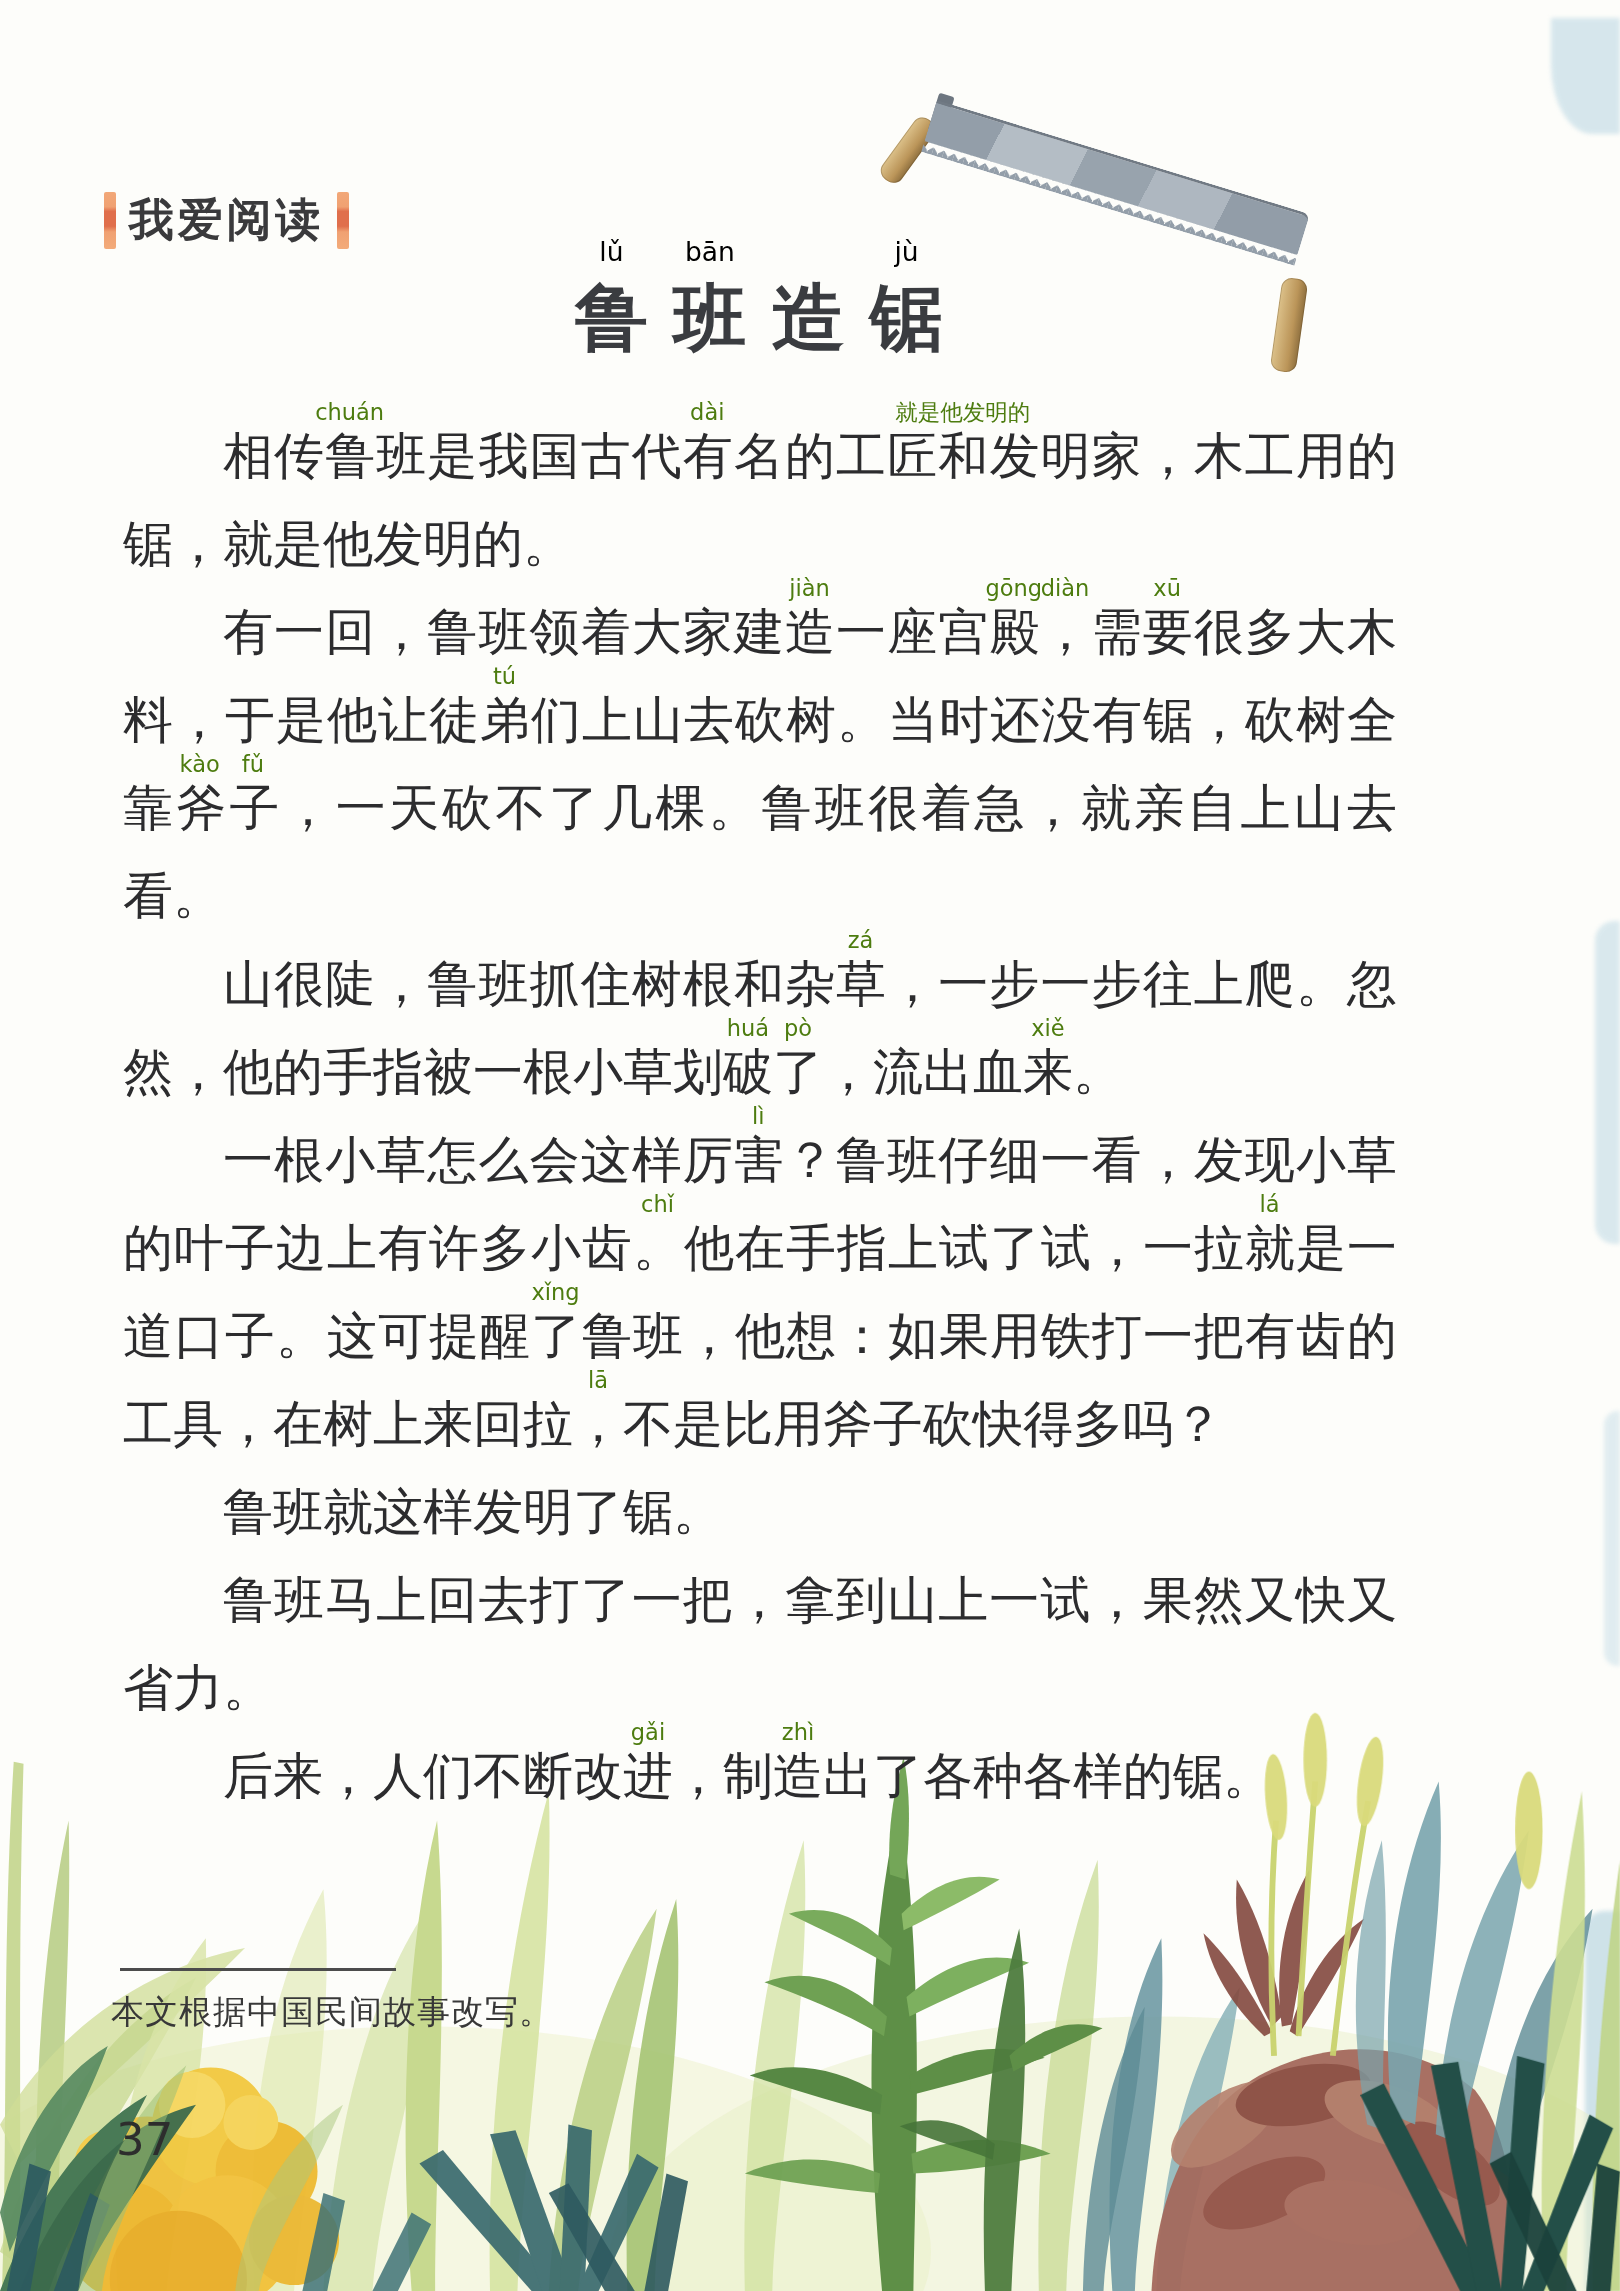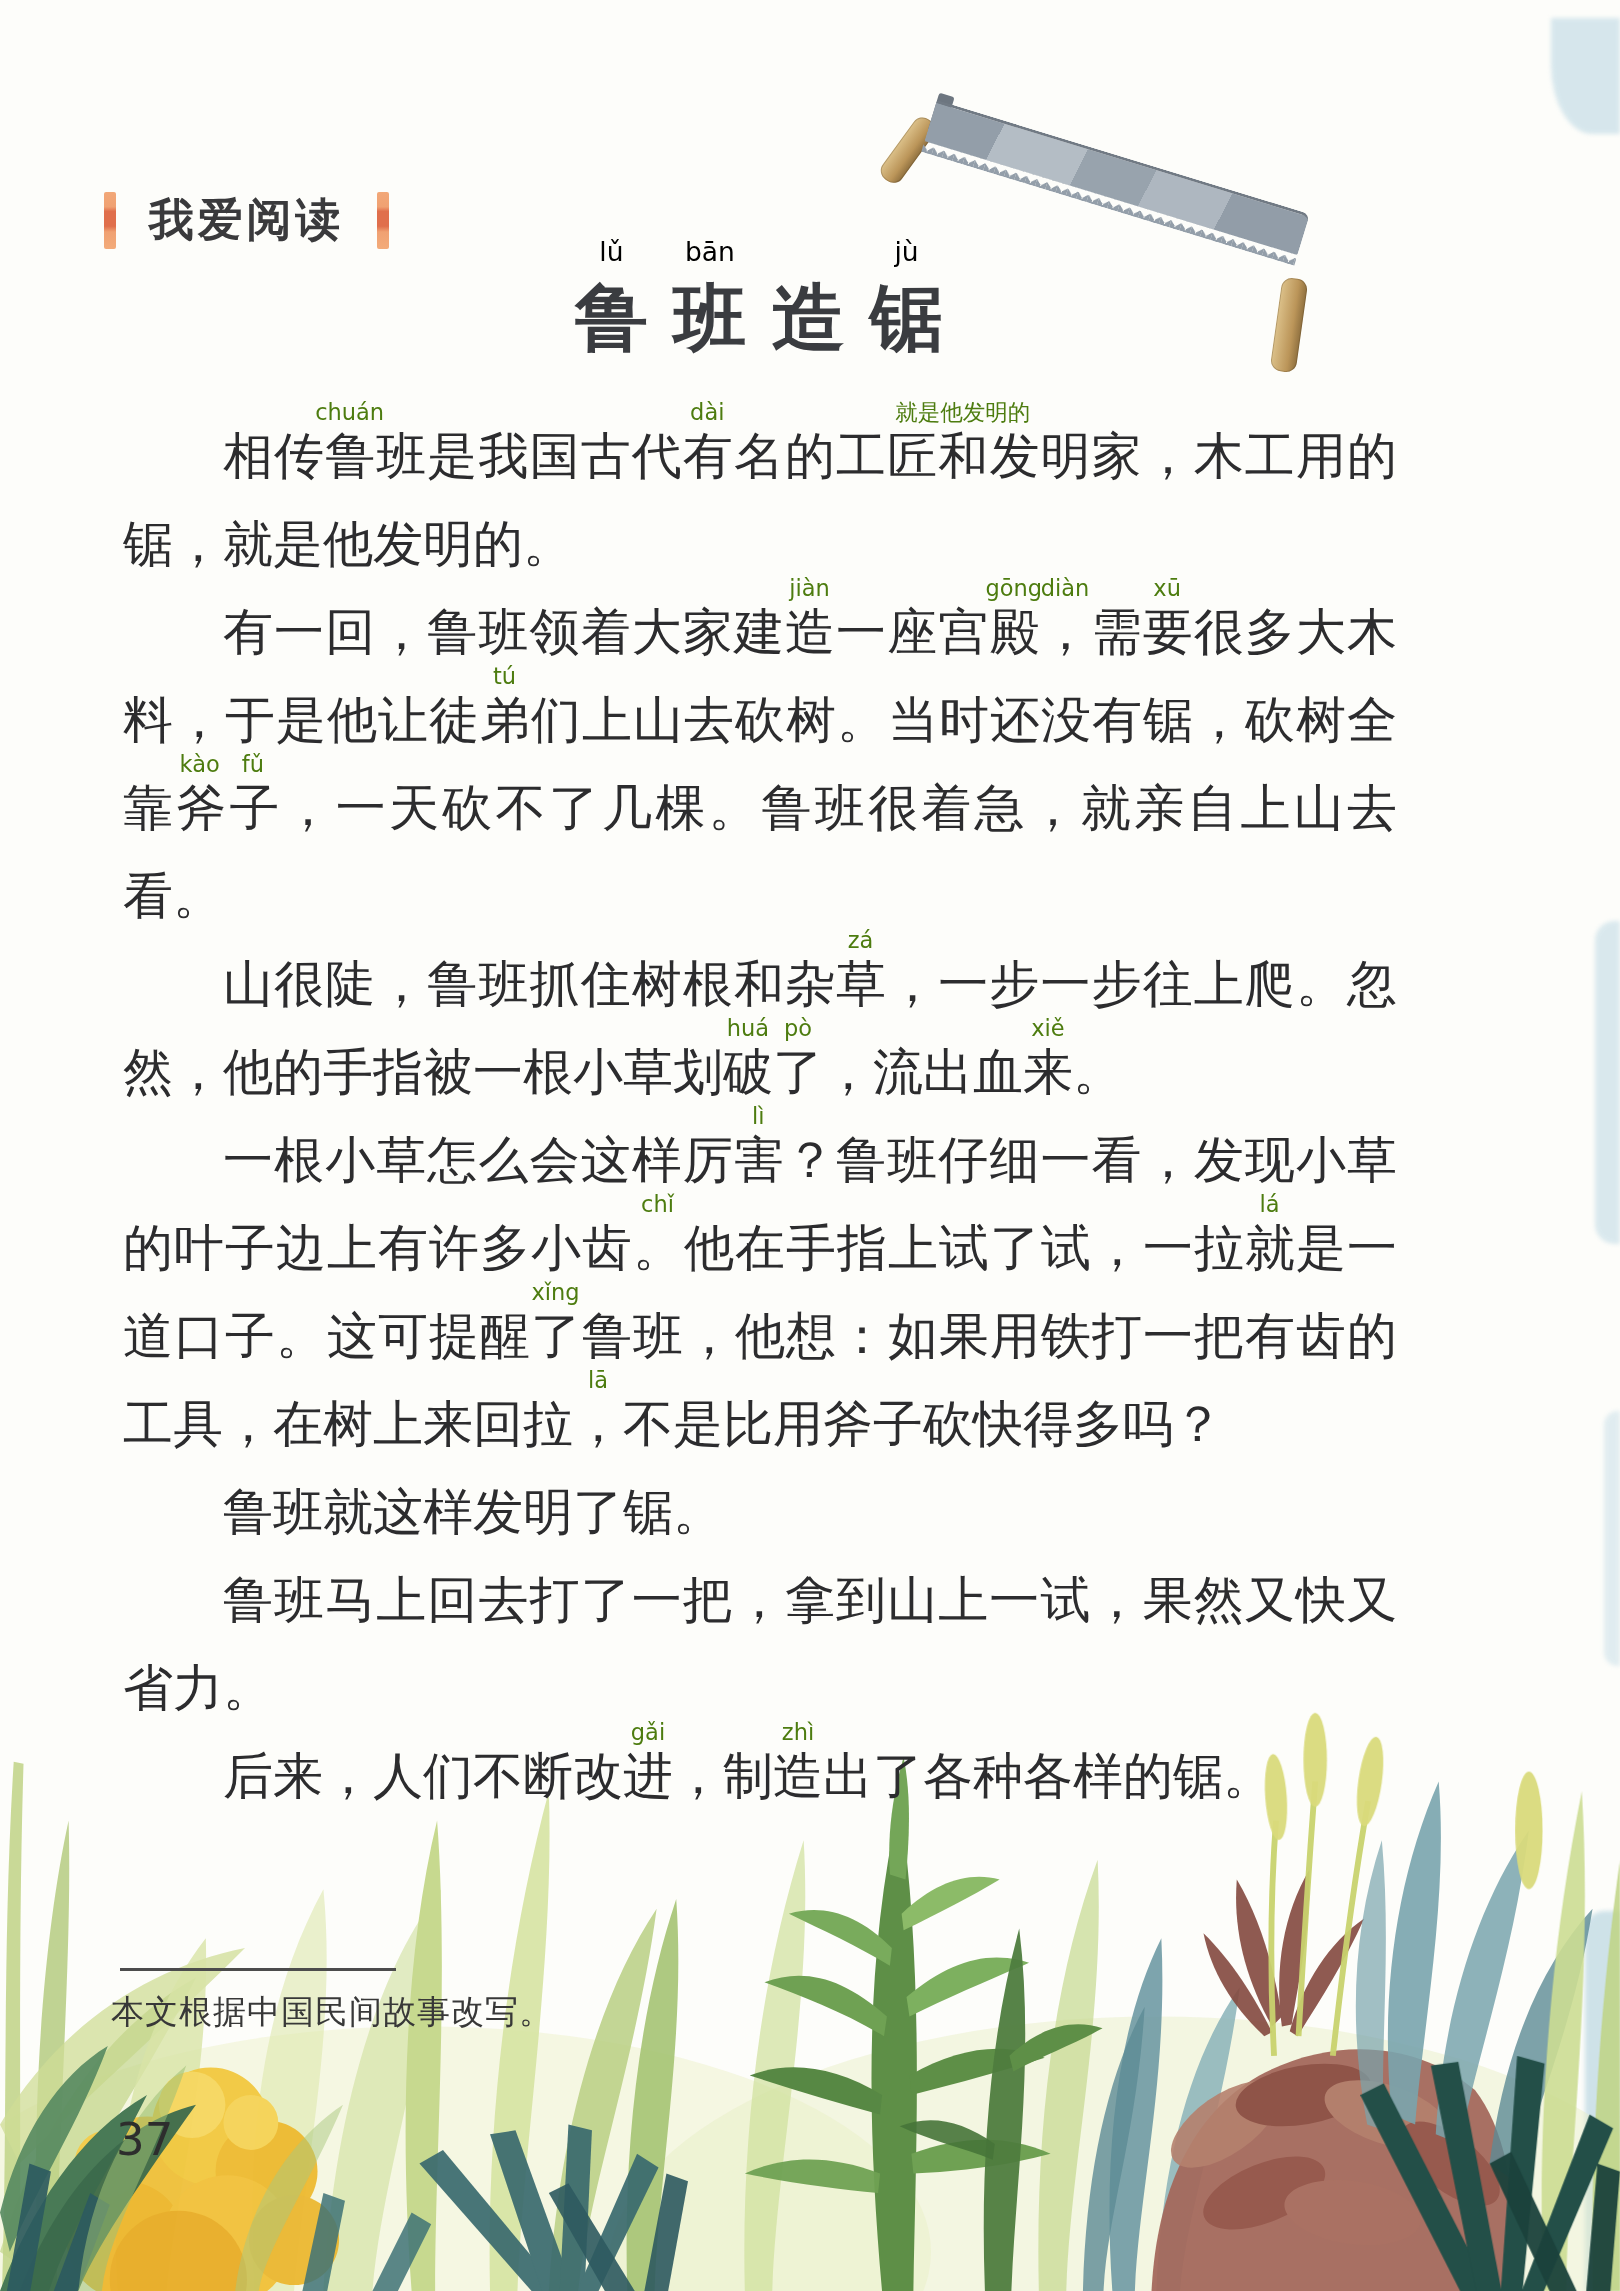--- a/index.html
+++ b/index.html
@@ -5,21 +5,21 @@
   * { margin:0; padding:0; box-sizing:border-box; }
   html,body { width:1620px; height:2292px; }
   body {
     position:relative; overflow:hidden;
     background:#fdfdfa;
     font-family:"DejaVu Serif", serif;
     color:#2d2d2f;
   }
 
   
-  .badge { position:absolute; top:190px; left:104px; display:flex; align-items:center; gap:33px; z-index:4;justify-content:center; }
+  .badge { position:absolute; top:190px; left:104px; display:flex; align-items:center; gap:13px; z-index:4;justify-content:center; }
   .badge .bar {
     width:11.8px; height:57px; border-radius:2px;
     background:linear-gradient(180deg,#f2a878 0%,#f0a172 26%,#e06f4c 34%,#e06f4c 60%,#f0a172 70%,#f3ab7a 100%);
   }
   .badge .label {
     font-family:"DejaVu Sans", sans-serif; font-weight:bold;
     font-size:45px; letter-spacing:3.9px; color:#3a3a3c;
   }
 
   

